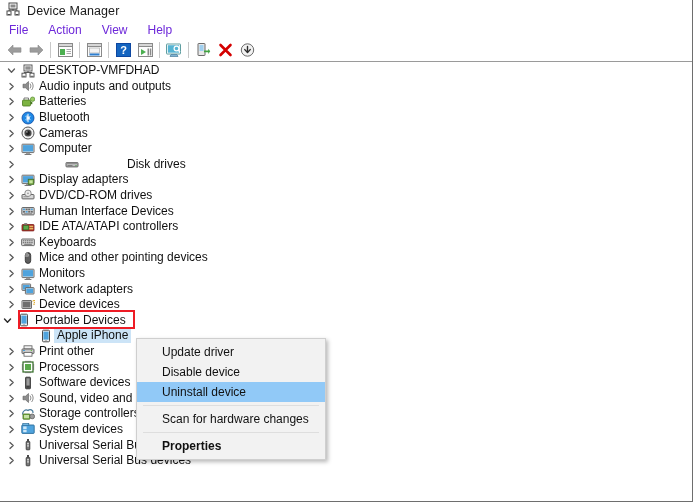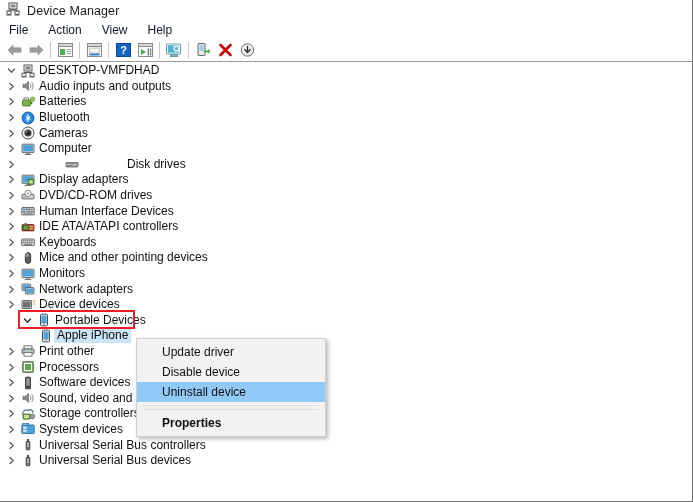--- a/index.html
+++ b/index.html
@@ -55,21 +55,21 @@
     width: 692px;
     height: 18px;
     background: #ffffff;
     display: flex;
     align-items: center;
     padding-left: 7px;
     box-sizing: border-box;
   }
   #menubar .mb-item {
     font-size: 12px;
-    color: #0f172a;
+    color: #6d28d9;
     margin-right: 16px;
     padding: 1px 2px;
     cursor: default;
   }
 
   
   #toolbar {
     position: absolute;
     left: 0; top: 39px;
     width: 692px;
@@ -578,21 +578,21 @@
           </span>
           <span class="ticon">
             <svg width="14" height="14" viewBox="0 0 14 14">
               <rect x="1" y="2.5" width="9.5" height="8" rx="0.5" fill="#e0e0e0" stroke="#5c5c5c" stroke-width="0.9"></rect>
               <rect x="2" y="3.5" width="7.5" height="6" fill="#6f6f6f"></rect>
               <text x="11" y="6.5" font-size="7" font-weight="bold" fill="#d89a00" font-family="Liberation Sans, sans-serif">?</text>
             </svg>
           </span>
           <span class="tlabel">Device devices</span>
         </div>
-        <div class="row" style="padding-left: 20px;">
+        <div class="row" style="padding-left: 0;">
           <span class="chev">
             <svg width="9" height="9" viewBox="0 0 9 9">
               <path d="M1.5 3 L4.5 6.2 L7.5 3" fill="none" stroke="#2a2a2a" stroke-width="1.4" stroke-linecap="round" stroke-linejoin="round"></path>
             </svg>
           </span>
           <span class="ticon">
             <svg width="14" height="14" viewBox="0 0 14 14">
               <rect x="3.5" y="1.2" width="7" height="11.6" rx="1" fill="#f0f0f0" stroke="#4a4a4a" stroke-width="1"></rect>
               <rect x="4.4" y="2.6" width="5.2" height="8" fill="#4fa3dd"></rect>
               <circle cx="7" cy="11.6" r="0.7" fill="#8a8a8a"></circle>
@@ -741,17 +741,18 @@
 
   </div>
 
   <div id="redbox"></div>
 
   <div id="ctxmenu">
     <div class="ctx-item">Update driver</div>
     <div class="ctx-item">Disable device</div>
     <div class="ctx-item hl">Uninstall device</div>
     <div class="ctx-sep"></div>
+    <div class="ctx-item">Scan for hardware changes</div>
     <div class="ctx-sep"></div>
     <div class="ctx-item bold">Properties</div>
   </div>
 
 </div>
 
 </body></html>

